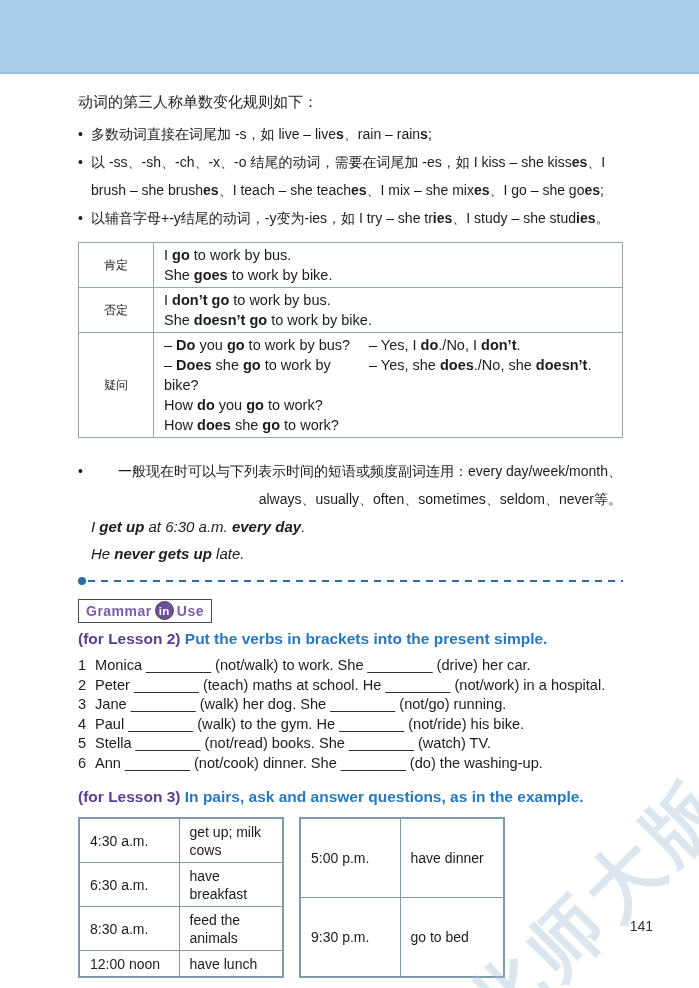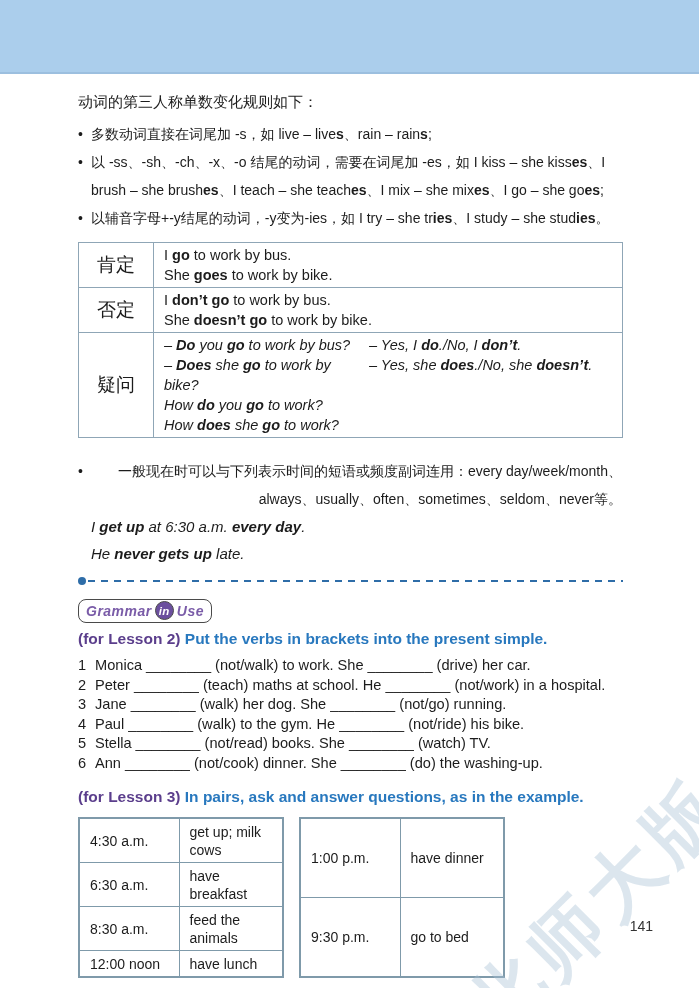--- a/index.html
+++ b/index.html
@@ -13,38 +13,38 @@
   .top-band { height:74px; background:#abceec; border-bottom:2px solid #9cbfdf; }
   .content { padding:12px 77px 0 78px; }
 
   .intro-title { font-size:15px; line-height:20px; margin:6px 0 8px; }
 
   .bullet { position:relative; padding-left:13px; font-size:14px; line-height:28px; }
   .bullet::before { content:"•"; position:absolute; left:0; top:0; font-size:14px; }
 
   table.grammar { border-collapse:collapse; width:545px; margin-top:10px; font-size:14.5px; }
   table.grammar td { border:1px solid #8fa6b6; padding:2px 10px; line-height:20px; vertical-align:middle; }
-  table.grammar td.label { width:75px; text-align:center; font-size:19px; }
+  table.grammar td.label { width:75px; text-align:center; font-size:12px; }
   table.grammar tr.r1 td, table.grammar tr.r2 td { height:45px; }
   table.grammar tr.r3 td.cell { height:85px; }
-  .qa { display:grid; grid-template-columns:197px 1fr; column-gap:8px; align-items:start;font-style:italic; }
+  .qa { display:grid; grid-template-columns:197px 1fr; column-gap:8px; align-items:start; }
 
   .usage { margin-top:19px;text-align:right; }
   .example { padding-left:13px; font-size:15px; line-height:27px; font-style:italic; }
 
   .divider { position:relative; width:545px; height:8px; margin-top:10px; }
   .divider .dash { position:absolute; left:10px; right:0; top:3px; height:2px;
     background:repeating-linear-gradient(90deg,#2e6da8 0 7px, transparent 7px 13px); }
   .divider .dot { position:absolute; left:0; top:0; width:8px; height:8px; border-radius:50%; background:#2e6da8; }
 
   .logo { margin-top:14px; display:inline-flex; align-items:center; }
   .logo .cloud {
     display:inline-flex; align-items:center; background:#fff;
-    border:1.6px solid #4a4a4a; border-radius:8px; padding:1px 7px 2px;
-    font-weight:bold; font-size:14px; color:#7a5ca8; letter-spacing:.5px;font-style:italic;
+    border:1.6px solid #4a4a4a; border-radius:0; padding:1px 7px 2px;
+    font-weight:bold; font-size:14px; color:#7a5ca8; letter-spacing:.5px;
   }
   .logo .in-circle {
     display:inline-flex; align-items:center; justify-content:center;
     width:19px; height:19px; margin:0 3px; border-radius:50%;
     background:#6b4f9e; border:1.5px solid #4a4a4a;
     color:#fff; font-weight:bold; font-size:11.5px;
   }
   .lesson-head { margin-top:6px; font-size:15.5px; font-weight:bold; line-height:20px; }
   .lesson-head .tag { color:#5b3e8c; }
   .lesson-head .instr { color:#2878be; }
@@ -190,21 +190,21 @@
         </tr>
         <tr>
           <td class="time">12:00 noon</td>
           <td class="act">have lunch</td>
         </tr>
       </tbody>
         </table>
       <table class="schedule">
         <tbody>
         <tr>
-          <td class="time">1:00 p.m.</td>
+          <td class="time">5:00 p.m.</td>
           <td class="act">have dinner</td>
         </tr>
         <tr>
           <td class="time">9:30 p.m.</td>
           <td class="act">go to bed</td>
         </tr>
       </tbody>
         </table>
     </div>
 

